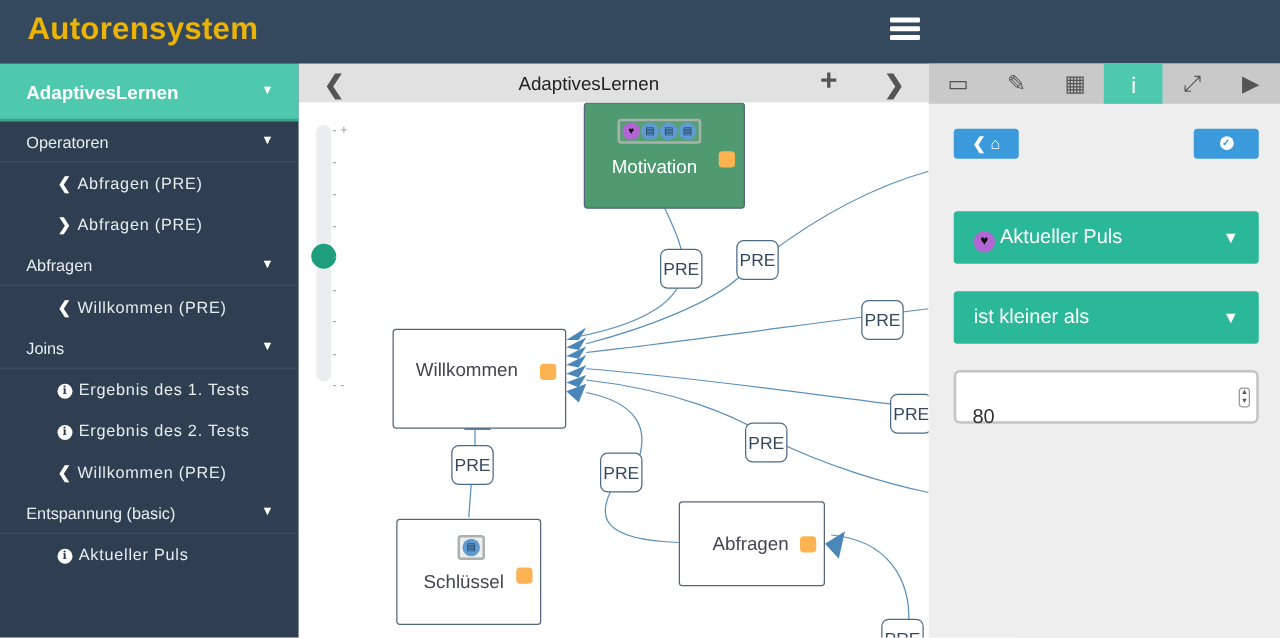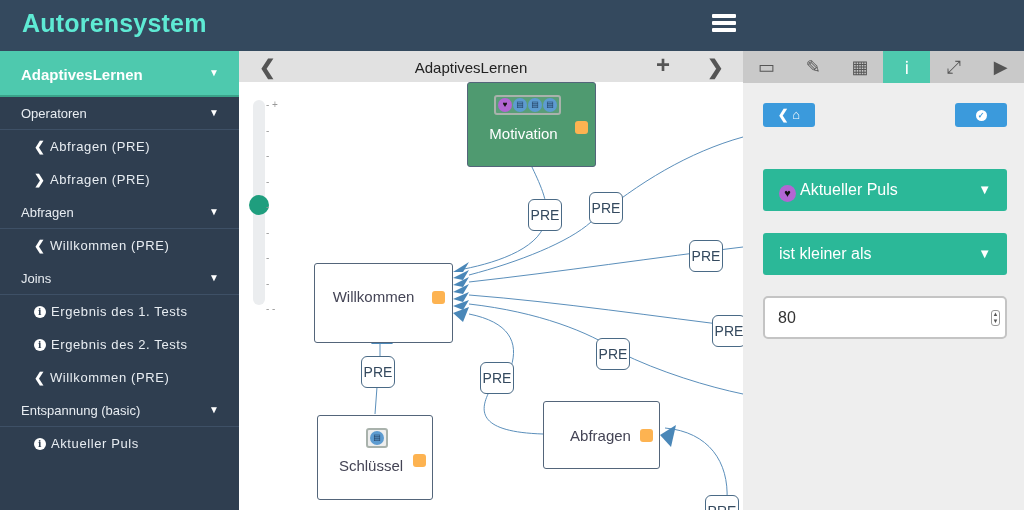--- a/index.html
+++ b/index.html
@@ -1,26 +1,26 @@
 <!DOCTYPE html>
 <html><head>
 <meta charset="utf-8">
 <style>
 *{box-sizing:border-box;margin:0;padding:0}
 body{width:1024px;height:510px;overflow:hidden;font-family:"Liberation Sans",sans-serif;background:#fff;position:relative}
 .topbar{position:absolute;left:0;top:0;width:1024px;height:51px;background:#34495e}
-.app-title{position:absolute;left:22px;top:9px;color:#5eead4;font-size:25px;font-weight:bold;letter-spacing:0.2px}
+.app-title{position:absolute;left:22px;top:9px;color:#eab308;font-size:25px;font-weight:bold;letter-spacing:0.2px}
 .hamburger{position:absolute;left:712px;top:14px;width:24px;height:20px;cursor:pointer}
 .hamburger span{display:block;height:4px;background:#fff;margin-bottom:3px;border-radius:1px}
 .sidebar{position:absolute;left:0;top:51px;width:239px;height:459px;background:#2f3e50;overflow:hidden}
 .sb-active{height:46px;background:#4ec9ae;color:#fff;font-weight:bold;font-size:15px;padding:15px 0 0 21px;position:relative;border-bottom:2px solid #3aa38a}
 .sb-chev{position:absolute;right:20px;color:#fff;font-size:10px}
 .sb-group{height:33px;color:#e8edf2;font-size:13px;padding:9px 0 0 21px;position:relative;border-bottom:1px solid #3e5066}
 .sb-group .sb-chev{top:10px}
-.sb-item{height:33px;color:#e8edf2;font-size:13px;padding:9px 0 0 34px;position:relative;letter-spacing:0.6px}
+.sb-item{height:33px;color:#e8edf2;font-size:13px;padding:9px 0 0 46px;position:relative;letter-spacing:0.6px}
 .sb-item .ic{display:inline-block;width:12px;margin-right:4px;font-weight:bold;color:#fff}
 .sb-item .info{display:inline-block;width:12px;height:12px;border-radius:50%;background:#fff;color:#2f3e50;font-size:9px;text-align:center;line-height:12px;font-weight:bold;margin-right:5px;vertical-align:1px;font-family:"DejaVu Serif",serif}
 .canvas-hdr{position:absolute;left:239px;top:51px;width:504px;height:31px;background:#e1e1e1}
 .canvas-hdr .prev{position:absolute;left:20px;top:4px;font-size:20px;color:#555;font-weight:bold}
 .canvas-hdr .title{position:absolute;left:0;width:464px;text-align:center;top:8px;font-size:15px;color:#222}
 .canvas-hdr .plus{position:absolute;left:417px;top:0px;font-size:24px;color:#555;font-weight:bold}
 .canvas-hdr .next{position:absolute;left:468px;top:4px;font-size:20px;color:#555;font-weight:bold}
 .canvas{position:absolute;left:239px;top:82px;width:504px;height:428px;background:#fff;overflow:hidden}
 .zoom-track{position:absolute;left:14px;top:18px;width:12px;height:205px;background:#ebedef;border-radius:6px}
 .zoom-knob{position:absolute;left:10px;top:113px;width:20px;height:20px;border-radius:50%;background:#1f9e7e}
@@ -38,21 +38,21 @@
 .rtabs{height:32px;background:#c9c9c9;display:flex}
 .rtab{width:48px;height:32px;display:flex;align-items:center;justify-content:center;color:#555;font-size:18px}
 .rtab.active{background:#4ec9ae;color:#fff}
 .btn-home{position:absolute;left:20px;top:52px;width:52px;height:24px;background:#3b9adc;border-radius:3px;color:#fff;font-size:13px;text-align:center;line-height:24px;font-weight:bold}
 .btn-ok{position:absolute;left:212px;top:52px;width:52px;height:24px;background:#3b9adc;border-radius:3px;color:#fff;text-align:center;line-height:24px}
 .chk{display:inline-block;width:11px;height:11px;border-radius:50%;background:#fff;color:#3b9adc;font-size:8px;line-height:11px;text-align:center;font-weight:bold;vertical-align:middle}
 .ctx-label{position:absolute;left:29px;top:95px;font-size:14px;font-weight:bold;color:#555}
 .sel{position:absolute;left:20px;width:244px;height:42px;background:#2bb898;border-radius:3px;color:#fff;font-size:16px;padding:0 0 0 16px;line-height:42px}
 .sel .caret{position:absolute;right:16px;top:0;font-size:13px}
 .heart{display:inline-block;width:17px;height:17px;border-radius:50%;background:#b266d3;color:#111;font-size:11px;line-height:17px;text-align:center;vertical-align:-2px;margin-right:4px}
-.numin{position:absolute;left:20px;top:245px;width:244px;height:43px;background:#fff;border:2px solid #c4c4c4;border-radius:5px;font-size:16px;color:#333;padding:0 0 0 13px;line-height:39px}
+.numin{position:absolute;left:20px;top:245px;width:244px;height:43px;background:#fff;border:2px solid #c4c4c4;border-radius:5px;font-size:16px;color:#333;padding:16px 0 0 13px;line-height:39px}
 .spin{position:absolute;right:5px;top:12px;width:9px;height:16px;border:1px solid #999;border-radius:3px;font-size:6px;line-height:7px;text-align:center;color:#555}
 .confirm{position:absolute;left:20px;top:320px;width:244px;height:42px;background:#3b9adc;border-radius:3px;color:#fff;font-size:16px;text-align:center;line-height:42px}
 .confirm .chk{width:15px;height:15px;font-size:10px;line-height:15px;margin-right:6px;vertical-align:-1px}
 </style>
 </head>
 <body>
 
 <div class="topbar">
   <div class="app-title">Autorensystem</div>
   <div class="hamburger">

